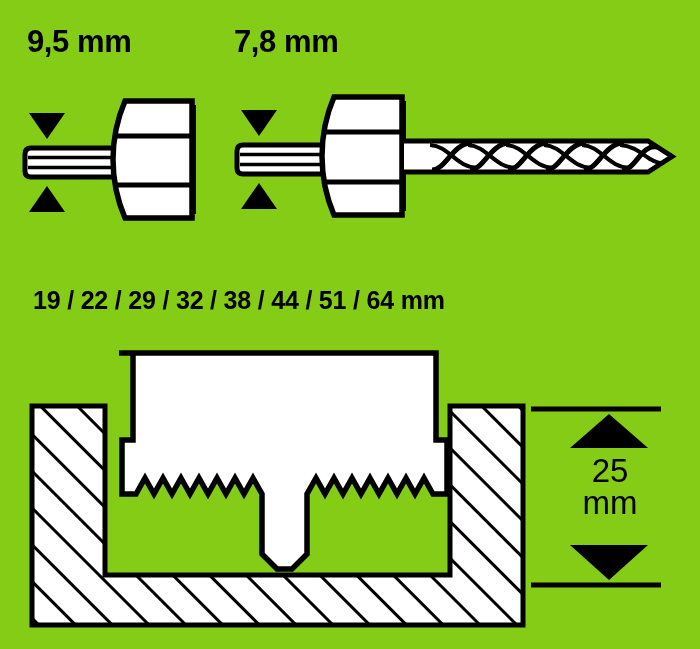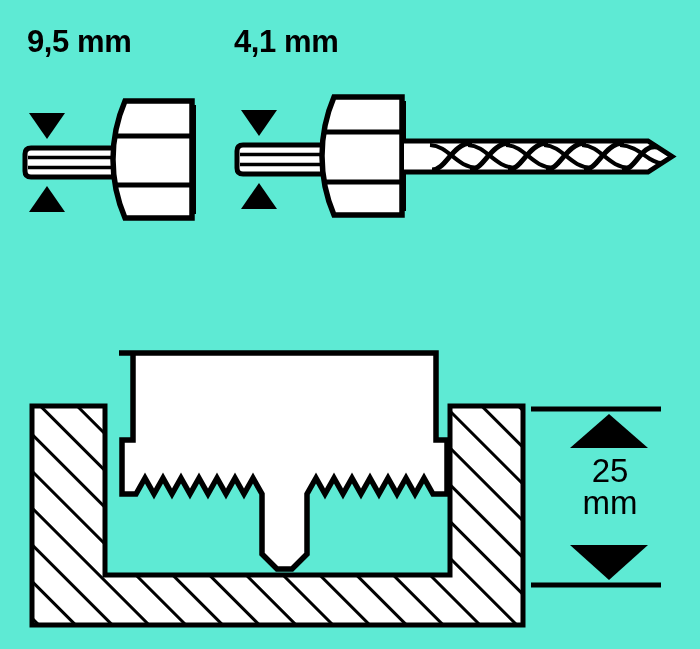--- a/index.html
+++ b/index.html
@@ -13,21 +13,21 @@
     height: 649px;
     font-family: "Liberation Sans", sans-serif;
     color: #000000;
     overflow: hidden;
     position: relative;
   }
   #sheet {
     position: relative;
     width: 700px;
     height: 649px;
-    background: #5eead4;
+    background: #84cc16;
   }
   .label-row {
     position: absolute;
     font-weight: bold;
     color: #000000;
     white-space: nowrap;
     letter-spacing: -0.4px;
   }
   #shank-label-a {
     left: 27px;
@@ -68,22 +68,23 @@
     display: block;
   }
 </style>
 </head>
 <body>
 
 <div id="sheet">
 
   <div class="label-row" id="shank-label-a">9,5 mm</div>
 
-  <div class="label-row" id="shank-label-b">4,1 mm</div>
+  <div class="label-row" id="shank-label-b">7,8 mm</div>
 
+  <div class="label-row" id="sizes-label">19 / 22 / 29 / 32 / 38 / 44 / 51 / 64 mm</div>
 
   <div id="depth-label">
     <span class="ln">25</span>
     <span class="ln">mm</span>
   </div>
 
   <svg class="layer" viewBox="0 0 700 649">
 
     <g>
 

